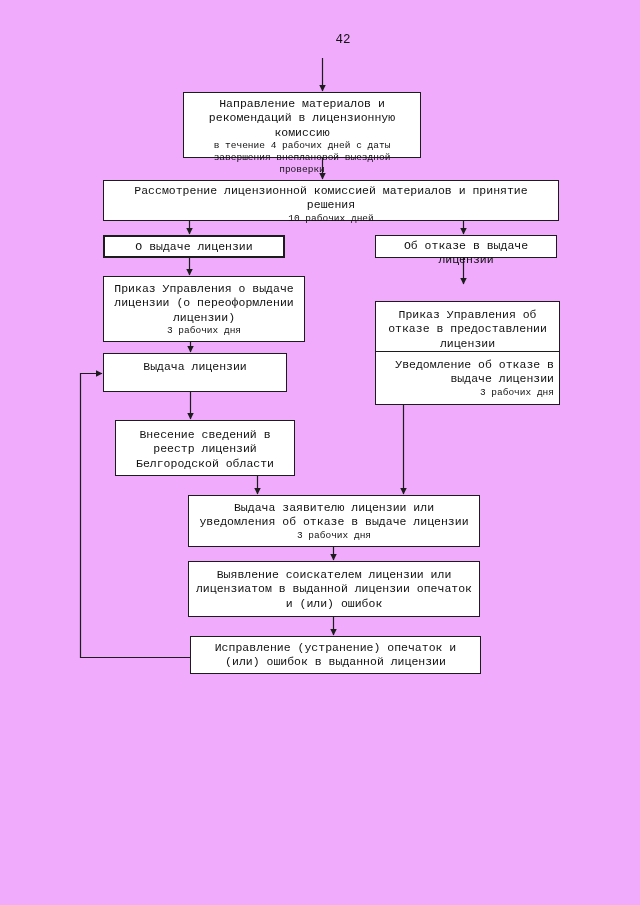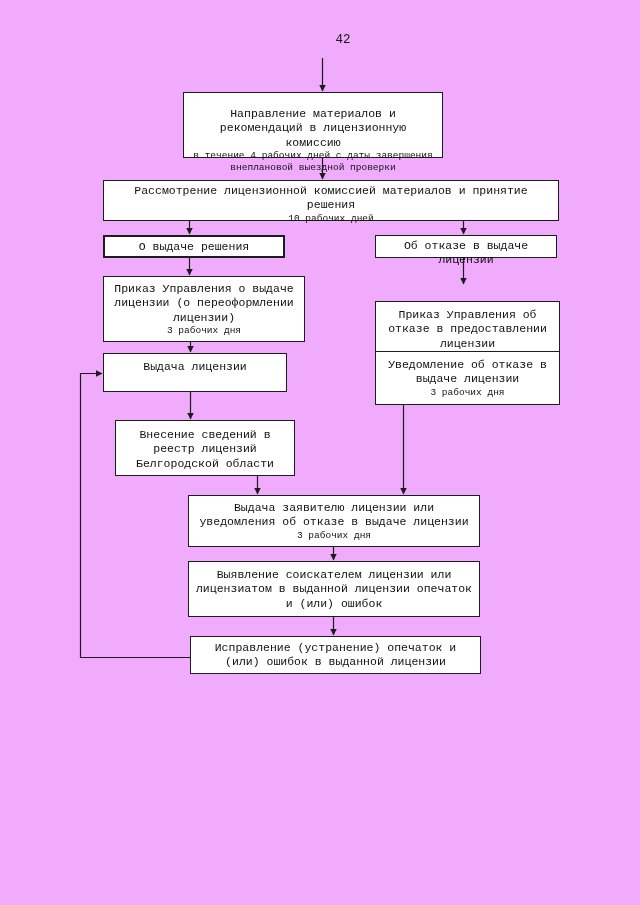--- a/index.html
+++ b/index.html
@@ -32,29 +32,29 @@
   }
   .node .title {
     font-size: 11.5px;
     line-height: 1.25;
   }
   .node .sub {
     font-size: 9.5px;
     line-height: 1.25;
   }
   
-  .n-send      { left: 183px; top:  92px; width: 260px; height: 66px; padding-top: 14px; }
+  .n-send      { left: 183px; top:  92px; width: 238px; height: 66px; padding-top: 4px; }
   .n-review    { left: 103px; top: 180px; width: 456px; height: 41px; padding-top: 3px; }
   .n-grant-dec { left: 103px; top: 235px; width: 182px; height: 23px; padding-top: 3px; border-width: 2px; }
   .n-ref-dec   { left: 375px; top: 235px; width: 182px; height: 23px; padding-top: 3px; }
   .n-grant-ord { left: 103px; top: 276px; width: 202px; height: 66px; padding-top: 5px; }
   .n-issue     { left: 103px; top: 353px; width: 184px; height: 39px; padding-top: 6px; }
   .n-register  { left: 115px; top: 420px; width: 180px; height: 56px; padding-top: 7px; }
   .n-ref-ord   { left: 375px; top: 285px; width: 185px; height: 55px; padding-top: 6px; margin-top: 16px; }
-  .n-ref-not   { left: 375px; top: 351px; width: 185px; height: 54px; padding-top: 6px; }
+  .n-ref-not   { left: 375px; top: 351px; width: 185px; height: 54px; padding-top: 6px; text-align: right; }
   .n-deliver   { left: 188px; top: 495px; width: 292px; height: 52px; padding-top: 5px; }
   .n-detect    { left: 188px; top: 561px; width: 292px; height: 56px; padding-top: 6px; }
   .n-fix       { left: 190px; top: 636px; width: 291px; height: 38px; padding-top: 4px; }
 </style>
 </head>
 <body>
 
 <div class="page">
 
   <div class="page-number">42</div>
@@ -87,21 +87,21 @@
     <div class="title">Направление материалов и рекомендаций в лицензионную комиссию</div>
     <div class="sub">в течение 4 рабочих дней с даты завершения внеплановой выездной проверки</div>
   </div>
 
   <div class="node n-review">
     <div class="title">Рассмотрение лицензионной комиссией материалов и принятие решения</div>
     <div class="sub">10 рабочих дней</div>
   </div>
 
   <div class="node n-grant-dec">
-    <div class="title">О выдаче решения</div>
+    <div class="title">О выдаче лицензии</div>
   </div>
 
   <div class="node n-ref-dec">
     <div class="title">Об отказе в выдаче лицензии</div>
   </div>
 
   <div class="node n-grant-ord">
     <div class="title">Приказ Управления о выдаче лицензии (о переоформлении лицензии)</div>
     <div class="sub">3 рабочих дня</div>
   </div>

